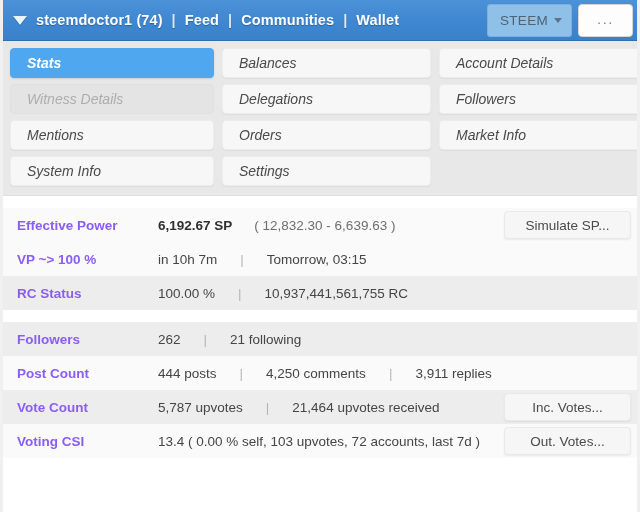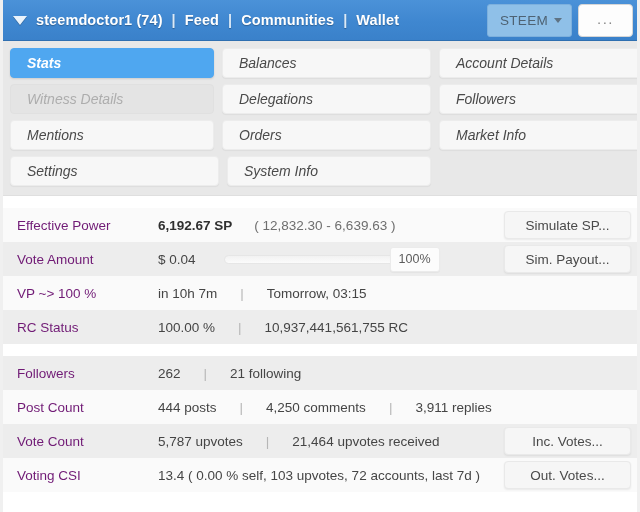--- a/index.html
+++ b/index.html
@@ -163,22 +163,22 @@
   .trow.odd  { background: #fafafa; }
   .trow.even { background: #ededed; }
 
   .tlabel {
     width: 145px;
     flex: 0 0 145px;
     display: flex;
     align-items: center;
     padding-left: 14px;
     font-size: 13.5px;
-    font-weight: normal;
-    color: #701a75;
+    font-weight: bold;
+    color: #8b5cf6;
   }
   .tvalue {
     flex: 1 1 auto;
     display: flex;
     align-items: center;
     gap: 16px;
     padding-left: 10px;
     font-size: 13.5px;
     color: #454545;
     white-space: nowrap;
@@ -270,51 +270,40 @@
       <div class="tab w3">Followers</div>
     </div>
 
     <div class="tabrow">
       <div class="tab w1">Mentions</div>
       <div class="tab w2">Orders</div>
       <div class="tab w3">Market Info</div>
     </div>
 
     <div class="tabrow">
+      <div class="tab w1">System Info</div>
       <div class="tab w2">Settings</div>
-      <div class="tab w1">System Info</div>
       <div class="tab w3 empty"></div>
     </div>
 
   </div>
 
   <div class="gap"></div>
 
   <div class="table">
 
     <div class="trow odd">
       <div class="tlabel">Effective Power</div>
       <div class="tvalue">
         <span class="strong">6,192.67 SP</span>
         <span class="dim" style="padding-left:6px">( 12,832.30 - 6,639.63 )</span>
       </div>
       <div class="rowbtn">Simulate SP...</div>
     </div>
 
-    <div class="trow even">
-      <div class="tlabel">Vote Amount</div>
-      <div class="tvalue">
-        <span>$ 0.04</span>
-        <span class="slider-wrap">
-          <span class="slider-track"></span>
-          <span class="slider-pct">100%</span>
-        </span>
-      </div>
-      <div class="rowbtn">Sim. Payout...</div>
-    </div>
 
     <div class="trow odd">
       <div class="tlabel">VP ~&gt; 100 %</div>
       <div class="tvalue">
         <span>in 10h 7m</span>
         <span class="pipe">|</span>
         <span>Tomorrow, 03:15</span>
       </div>
     </div>
 

